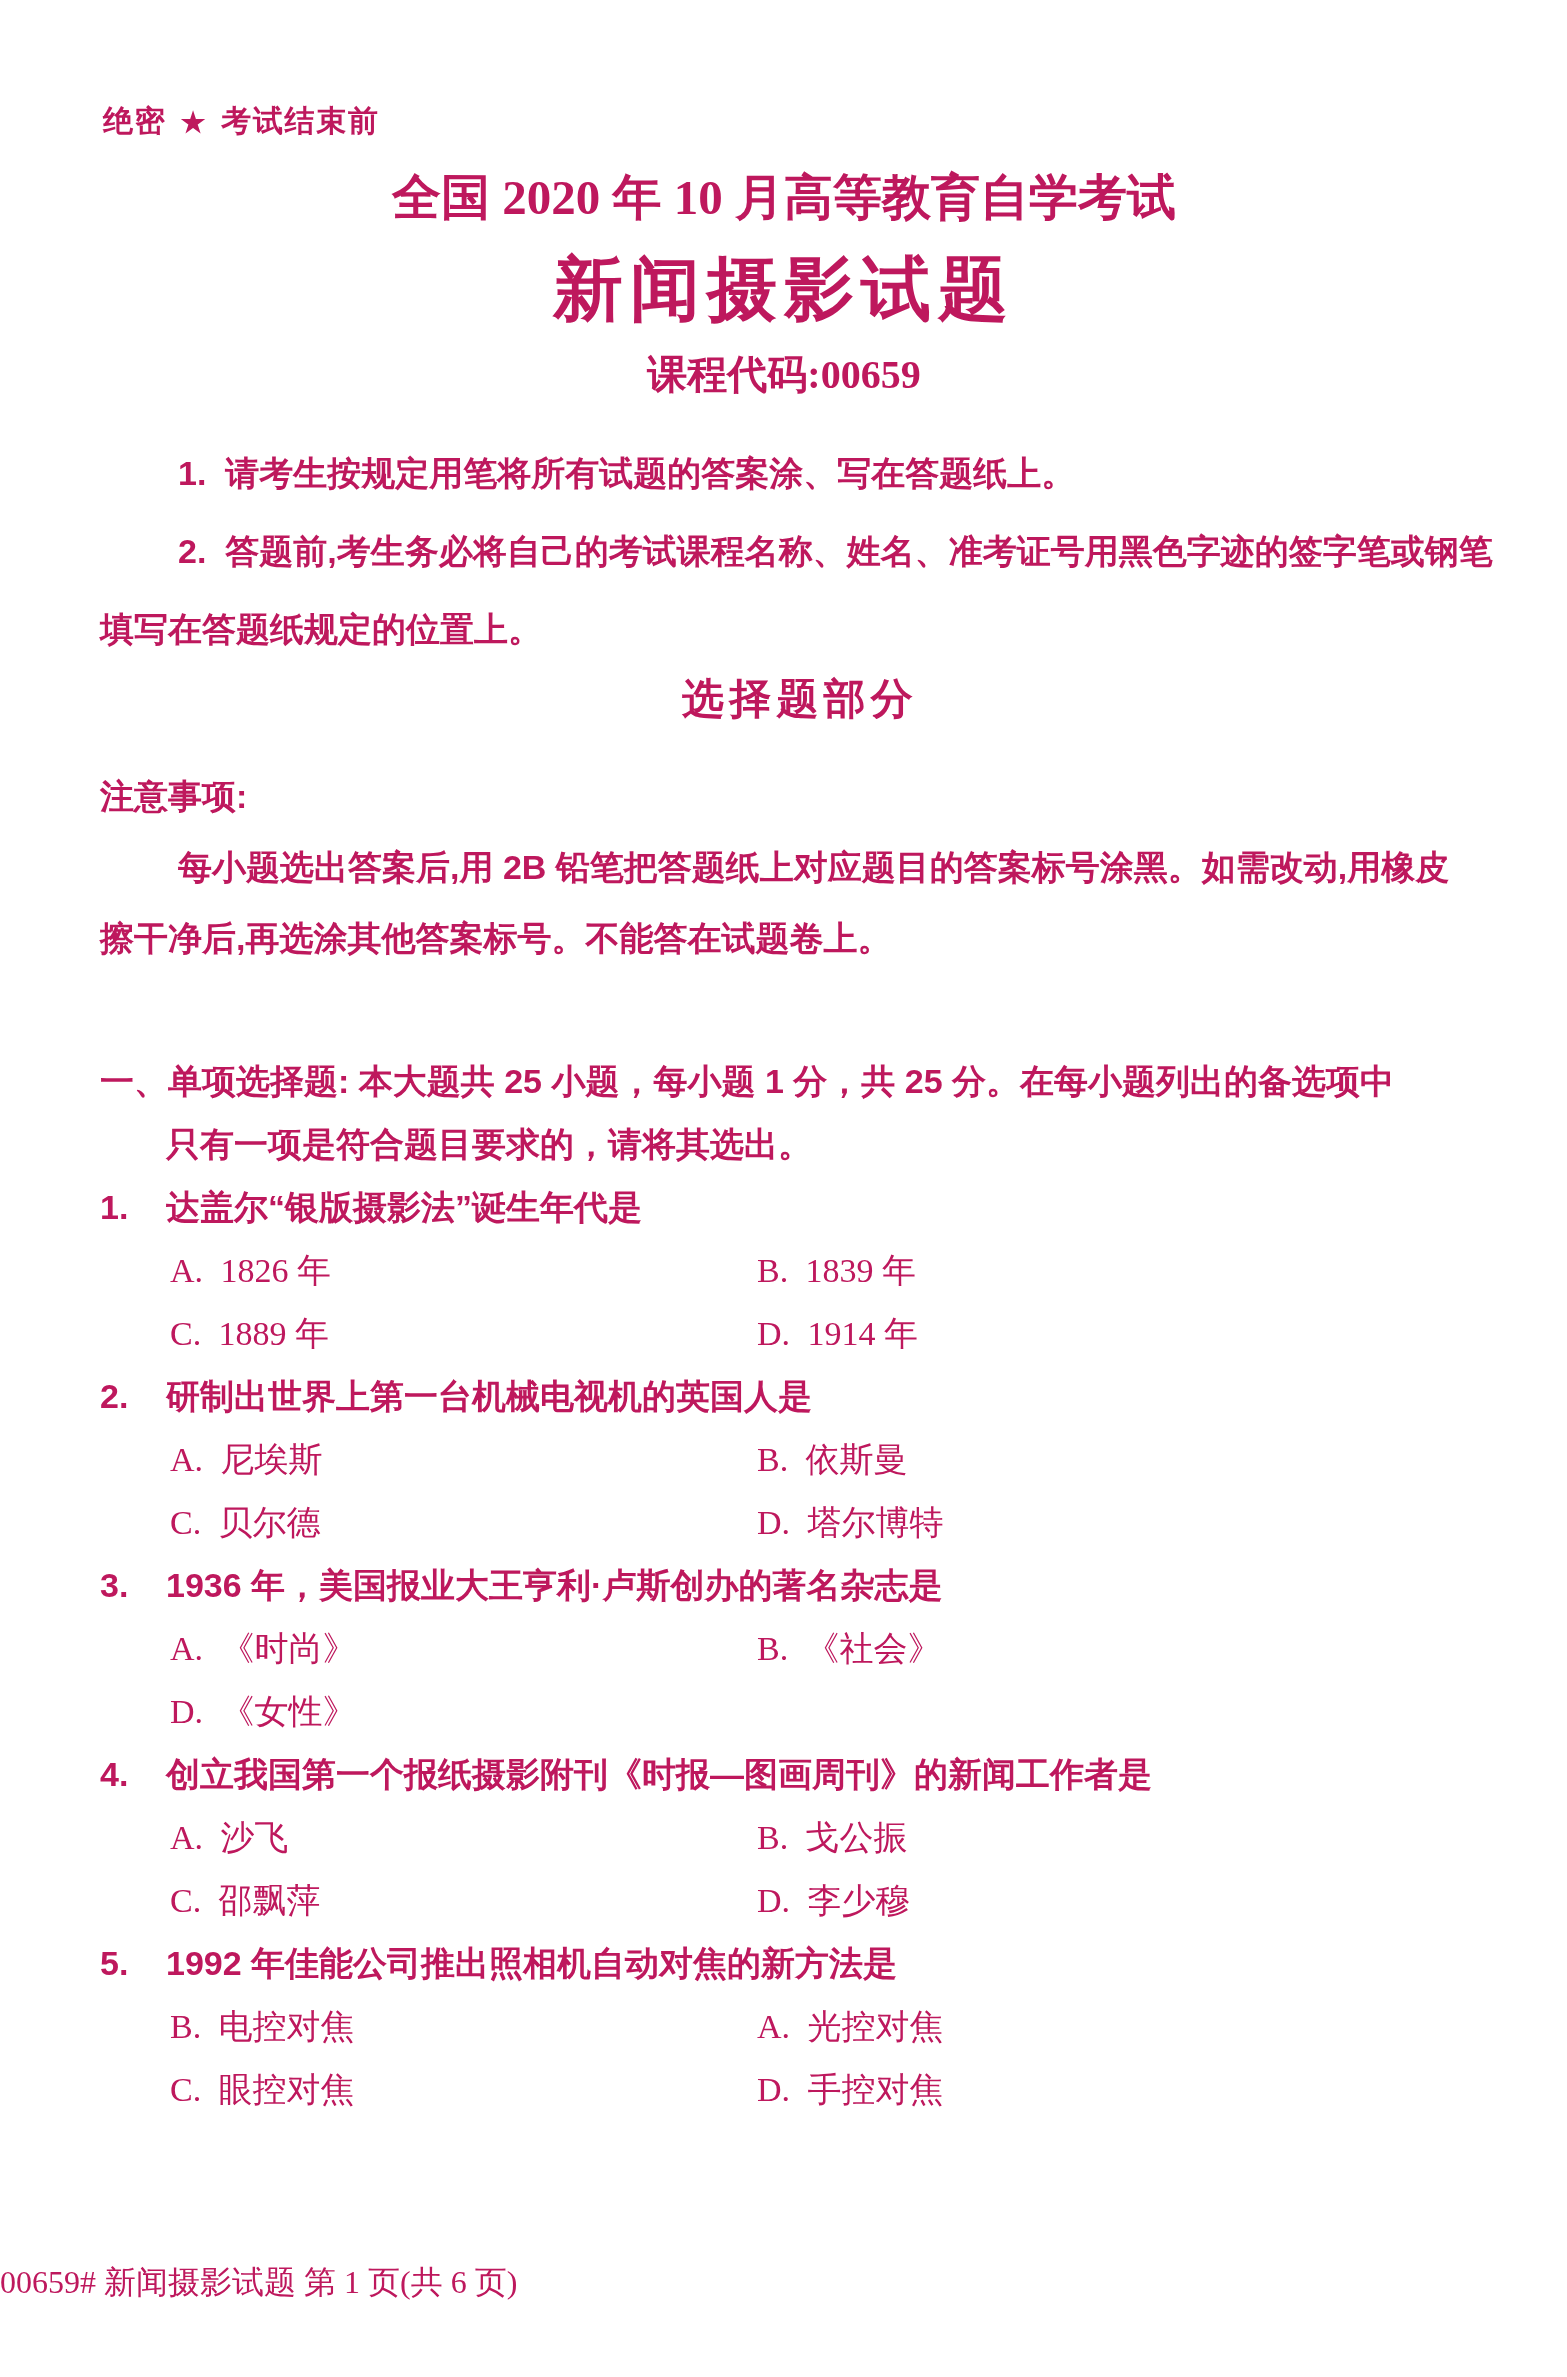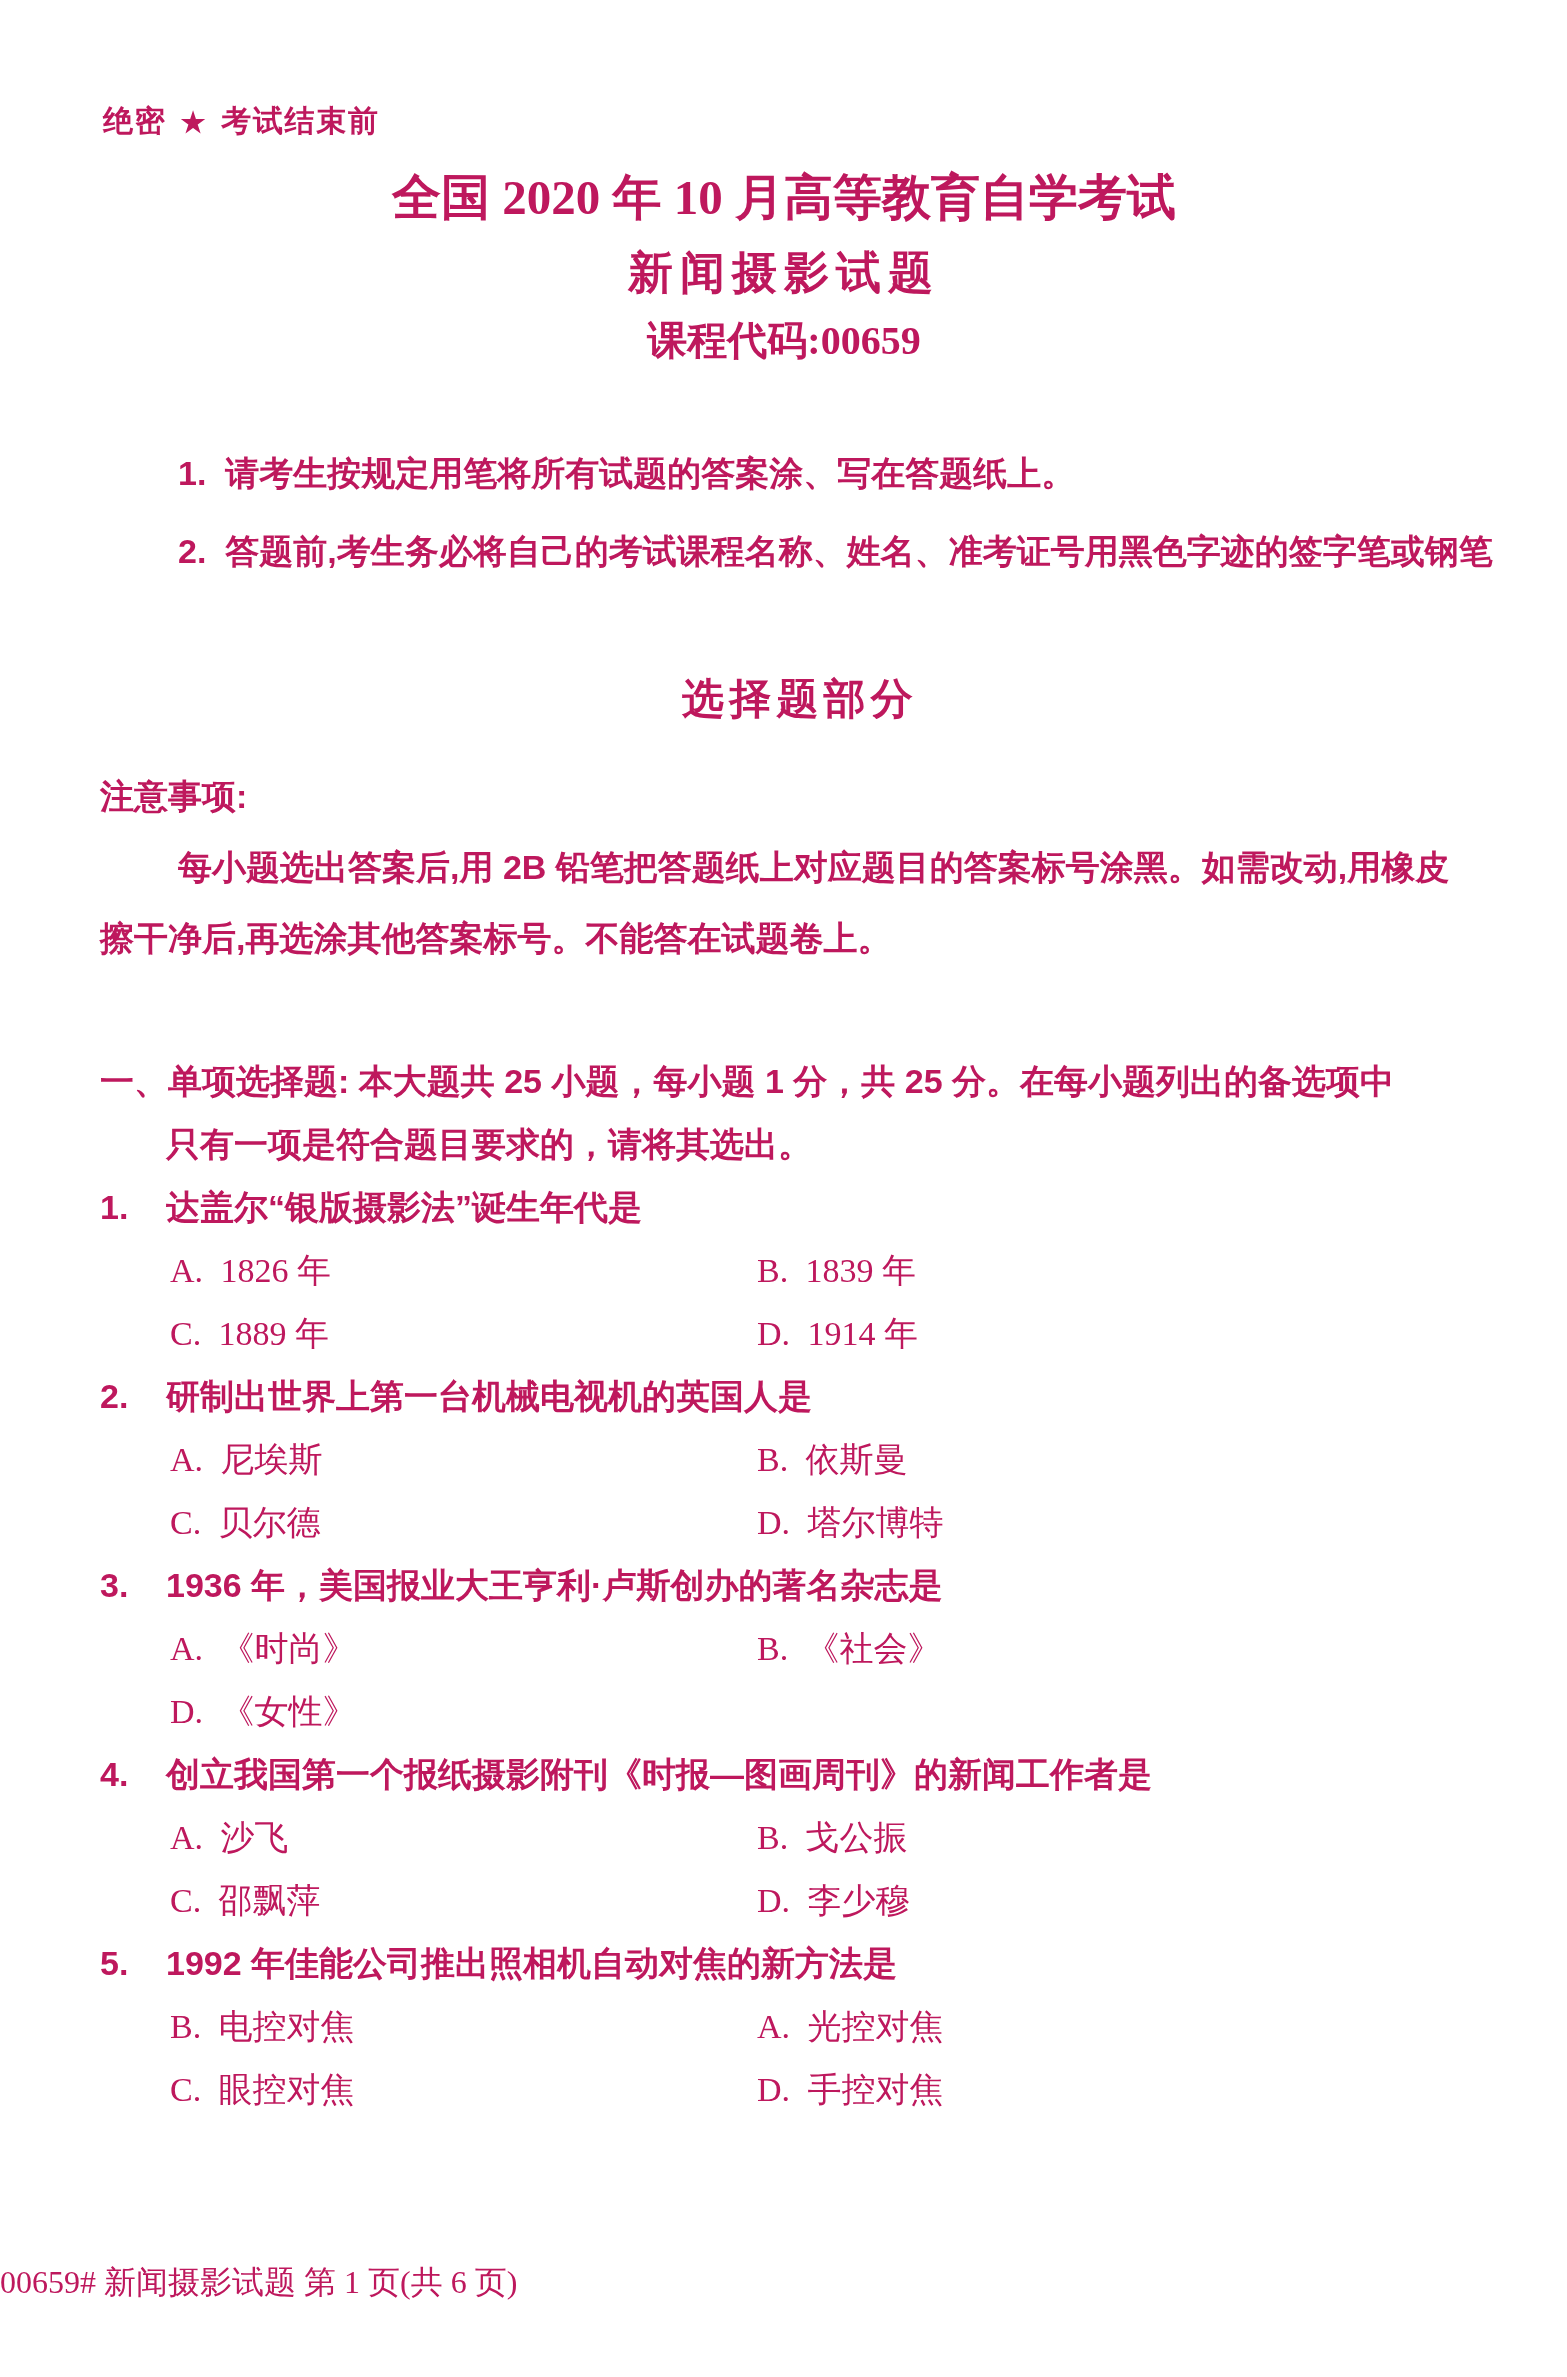--- a/index.html
+++ b/index.html
@@ -37,21 +37,21 @@
   .title-main {
     font-family: "Liberation Serif", serif;
     font-weight: 700;
     font-size: 49px;
     white-space: nowrap;
   }
   .title-sub {
     margin-top: 12px;
     font-family: "Liberation Sans", sans-serif;
     font-weight: 700;
-    font-size: 45px;
+    font-size: 70px;
     letter-spacing: 7px;
     white-space: nowrap;
   }
   .course-code {
     margin-top: 10.4px;
     font-family: "Liberation Serif", serif;
     font-weight: 700;
     font-size: 40px;
     white-space: nowrap;
   }
@@ -144,20 +144,21 @@
     <div class="course-code">课程代码:00659</div>
   </div>
 
   <div class="instructions">
     <div class="line indent">
       <span class="num-gap">1.</span><span>请考生按规定用笔将所有试题的答案涂、写在答题纸上。</span>
     </div>
     <div class="line indent">
       <span class="num-gap">2.</span><span>答题前,考生务必将自己的考试课程名称、姓名、准考证号用黑色字迹的签字笔或钢笔</span>
     </div>
+    <div class="line">填写在答题纸规定的位置上。</div>
   </div>
 
   <div class="section-heading">选择题部分</div>
 
   <div class="notice">
     <div class="line notice-title">注意事项:</div>
     <div class="line indent">每小题选出答案后,用 2B 铅笔把答题纸上对应题目的答案标号涂黑。如需改动,用橡皮</div>
     <div class="line">擦干净后,再选涂其他答案标号。不能答在试题卷上。</div>
   </div>
 

